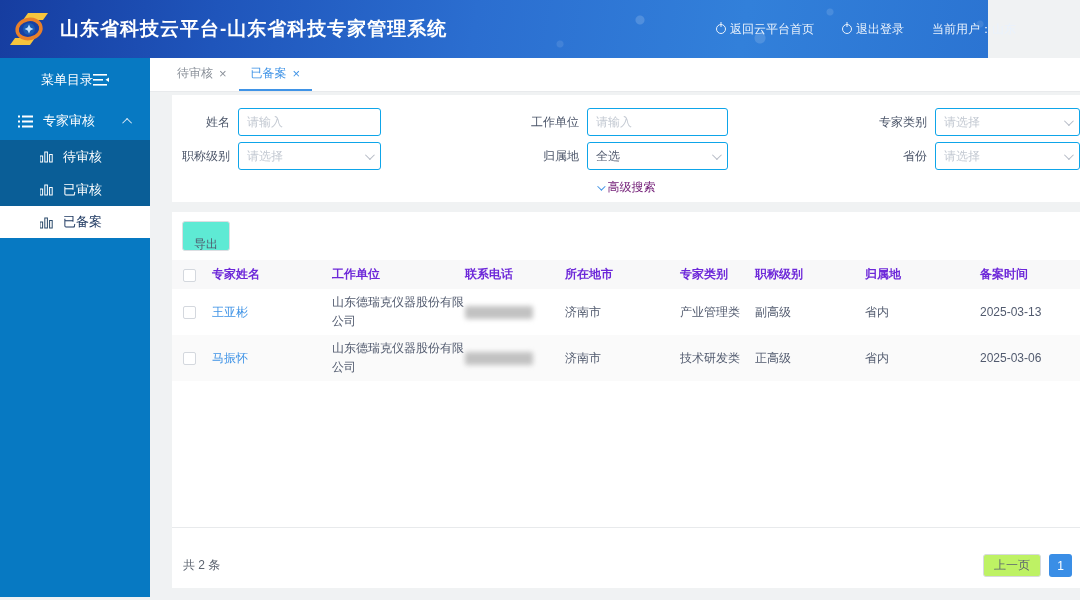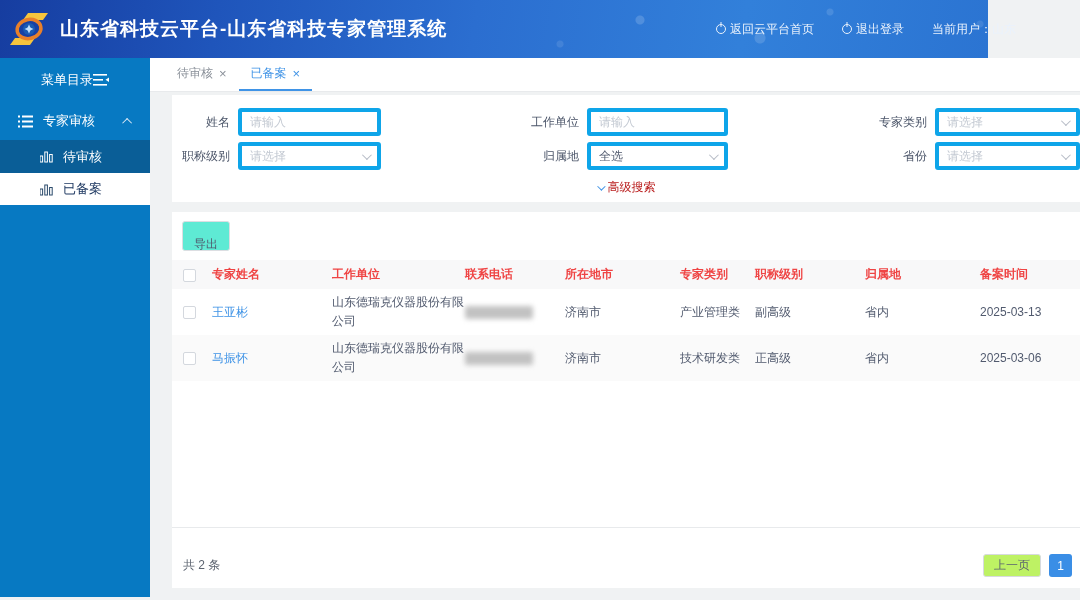--- a/index.html
+++ b/index.html
@@ -42,41 +42,41 @@
 
   .tabbar { height:34px; background:#fff; border-bottom:1px solid #e8eaec; display:flex; align-items:stretch; padding-left:15px; }
   .tab { display:flex; align-items:center; gap:6px; font-size:12px; color:#8a9099; padding:0 12px; cursor:pointer; border-bottom:2px solid transparent; }
   .tab .x { font-size:13px; }
   .tab.active { color:#3f93e6; border-bottom-color:#3f93e6; }
 
   .search-card { position:relative; margin:3px 0 0 22px; width:908px; height:107px; background:#fff; }
   .fg { position:absolute; display:flex; align-items:center; height:28px; }
   .fg .flabel { font-size:12px; color:#4a5468; text-align:right; margin-right:8px; white-space:nowrap; }
   .f-input, .f-select {
-    height:28px; border:4px solid #0ea5e9; border-radius:3px; background:#fff;
+    height:28px; border:1px solid #0ea5e9; border-radius:3px; background:#fff;
     font-size:12px; padding:0 8px; color:#515a6e; font-family:inherit;
   }
   .f-input::placeholder { color:#c3c9d2; }
   .f-select { display:flex; align-items:center; justify-content:space-between; cursor:pointer; }
   .f-select .ph { color:#c3c9d2; }
   .f-select .val { color:#515a6e; }
   .chev-dn { width:7px; height:7px; border-right:1px solid #b6bcc6; border-bottom:1px solid #b6bcc6; transform:rotate(45deg) translateY(-2px); flex:0 0 auto; }
   .row1 { top:13px; } .row2 { top:47px; }
   .g1 { left:8px; }  .g1 .flabel { width:50px; }  .g1 .f-input, .g1 .f-select { width:143px; }
   .g2 { left:335px; } .g2 .flabel { width:72px; } .g2 .f-input, .g2 .f-select { width:141px; }
   .g3 { left:683px; } .g3 .flabel { width:72px; } .g3 .f-input, .g3 .f-select { width:145px; }
-  .adv-search { position:absolute; top:84px; left:0; width:100%; text-align:center; font-size:12px; color:#b91c1c; cursor:pointer; }
+  .adv-search { position:absolute; top:84px; left:0; width:100%; text-align:center; font-size:12px; color:#701a75; cursor:pointer; }
   .adv-search .cd { display:inline-block; width:6px; height:6px; border-right:1px solid #3f93e6; border-bottom:1px solid #3f93e6; transform:rotate(45deg) translateY(-2px); margin-right:5px; }
 
   .table-card { position:relative; margin:10px 0 0 22px; width:908px; height:376px; background:#fff; display:flex; flex-direction:column; overflow:hidden; }
   .toolbar { padding:9px 0 8px 10px; }
   .btn-export { height:26px; padding:14px 11px; background:#5eead4; border:1px solid #dcdee2; border-radius:3px; font-size:12px; color:#515a6e; cursor:pointer; font-family:inherit; }
 
   table.grid { border-collapse:collapse; table-layout:fixed; width:930px; font-size:12px; }
-  table.grid th { background:#f8f8f9; height:29px; text-align:left; font-size:12px; color:#ef4444; font-weight:bold; white-space:nowrap; }
+  table.grid th { background:#f8f8f9; height:29px; text-align:left; font-size:12px; color:#6d28d9; font-weight:bold; white-space:nowrap; }
   table.grid td { height:46px; color:#515a6e; vertical-align:middle; }
   table.grid tr.alt td { background:#fafafa; }
   .cb { display:inline-block; width:13px; height:13px; border:1px solid #d4d8de; border-radius:2px; background:#fff; vertical-align:middle; cursor:pointer; }
   .cbcell { padding-left:11px; }
   .name-link { color:#3f93e6; cursor:pointer; }
   .org { width:134px; line-height:1.55; }
   .redacted { width:68px; height:13px; background:#c2c2c2; border-radius:2px; filter:blur(2.5px); }
 
   .card-footer { margin-top:auto; border-top:1px solid #e8eaec; height:61px; display:flex; align-items:center; padding:15px 8px 0 11px; }
   .total { font-size:12px; color:#5c6470; }
@@ -137,20 +137,30 @@
     <div class="submenu">
       <div class="submenu-item">
         <span class="ico">
           <svg width="13" height="13" viewBox="0 0 13 13">
               <rect x="0" y="6" width="2.6" height="6" fill="none" stroke="#fff" stroke-width="1"></rect>
               <rect x="4.8" y="2" width="2.6" height="10" fill="none" stroke="#fff" stroke-width="1"></rect>
               <rect x="9.6" y="4.5" width="2.6" height="7.5" fill="none" stroke="#fff" stroke-width="1"></rect>
             </svg>
         </span>
         <span>待审核</span>
+      </div>
+      <div class="submenu-item">
+        <span class="ico">
+          <svg width="13" height="13" viewBox="0 0 13 13">
+              <rect x="0" y="6" width="2.6" height="6" fill="none" stroke="#fff" stroke-width="1"></rect>
+              <rect x="4.8" y="2" width="2.6" height="10" fill="none" stroke="#fff" stroke-width="1"></rect>
+              <rect x="9.6" y="4.5" width="2.6" height="7.5" fill="none" stroke="#fff" stroke-width="1"></rect>
+            </svg>
+        </span>
+        <span>已审核</span>
       </div>
       <div class="submenu-item active">
         <span class="ico">
           <svg width="13" height="13" viewBox="0 0 13 13">
               <rect x="0" y="6" width="2.6" height="6" fill="none" stroke="#2b4a6b" stroke-width="1"></rect>
               <rect x="4.8" y="2" width="2.6" height="10" fill="none" stroke="#2b4a6b" stroke-width="1"></rect>
               <rect x="9.6" y="4.5" width="2.6" height="7.5" fill="none" stroke="#2b4a6b" stroke-width="1"></rect>
             </svg>
         </span>
         <span>已备案</span>

